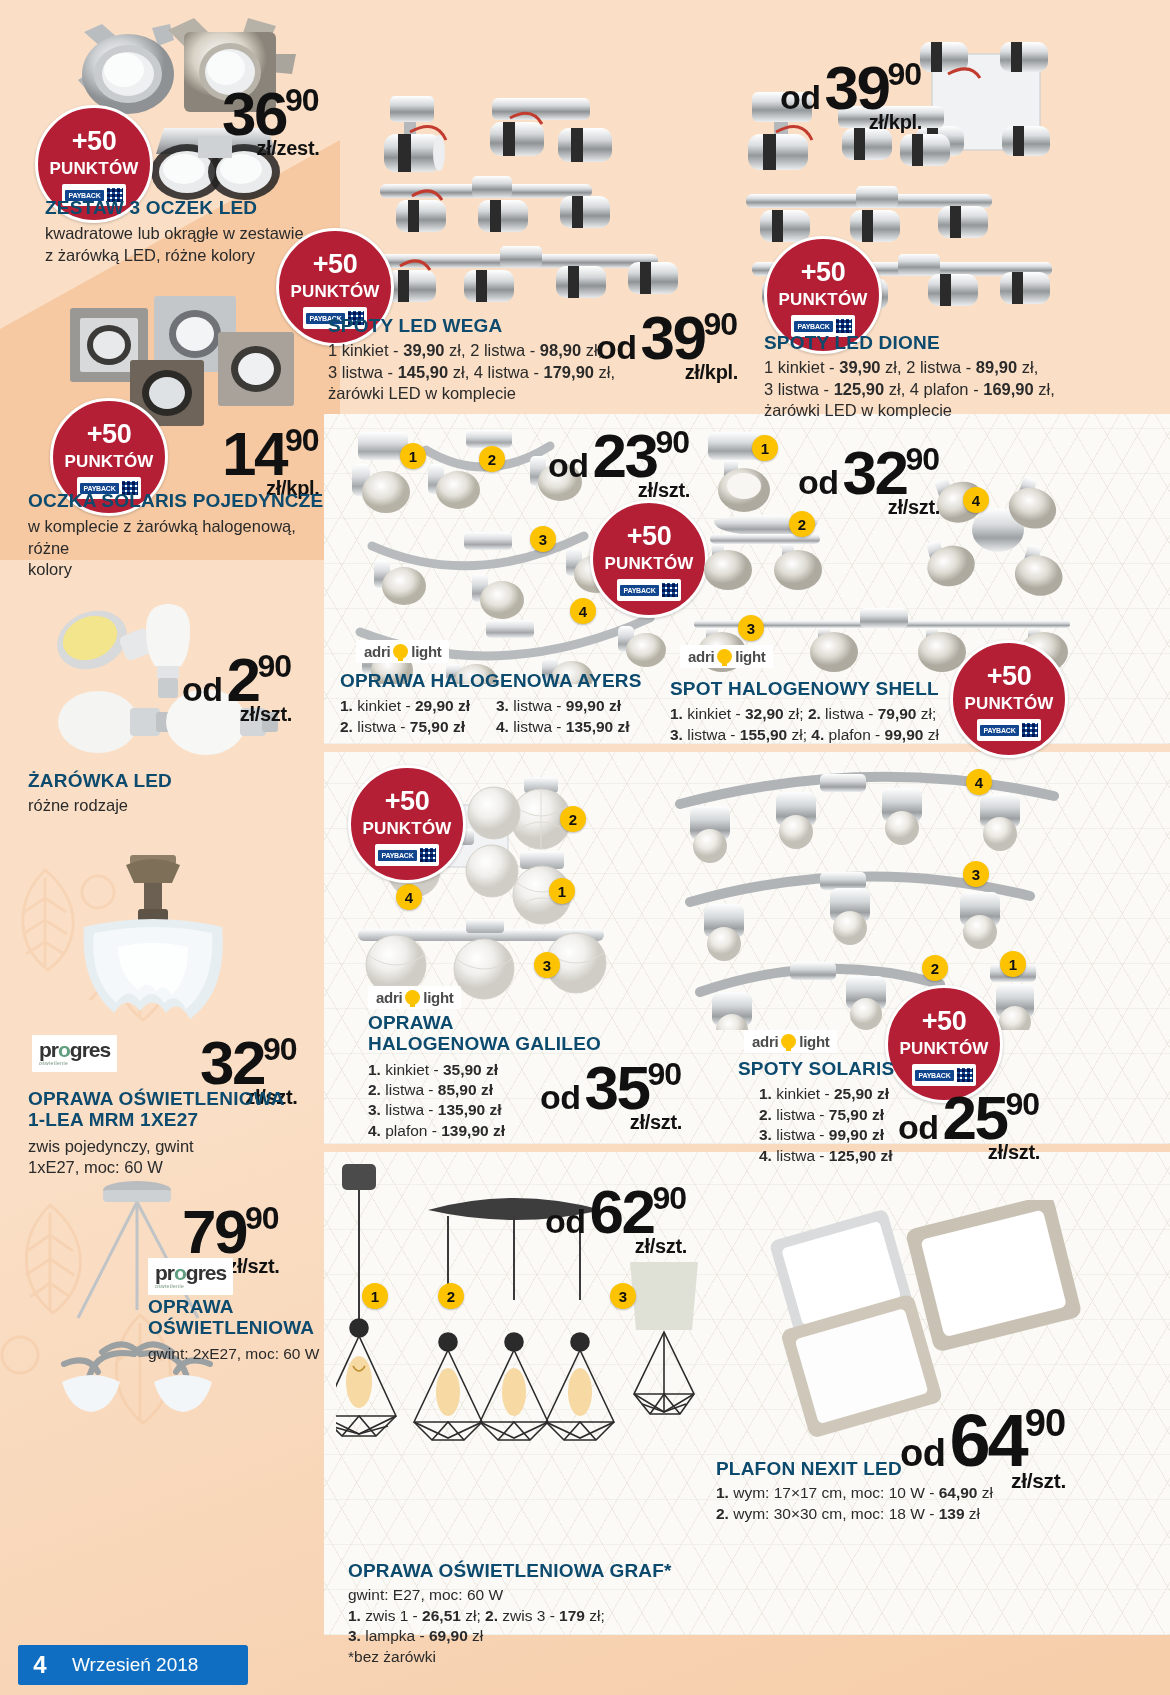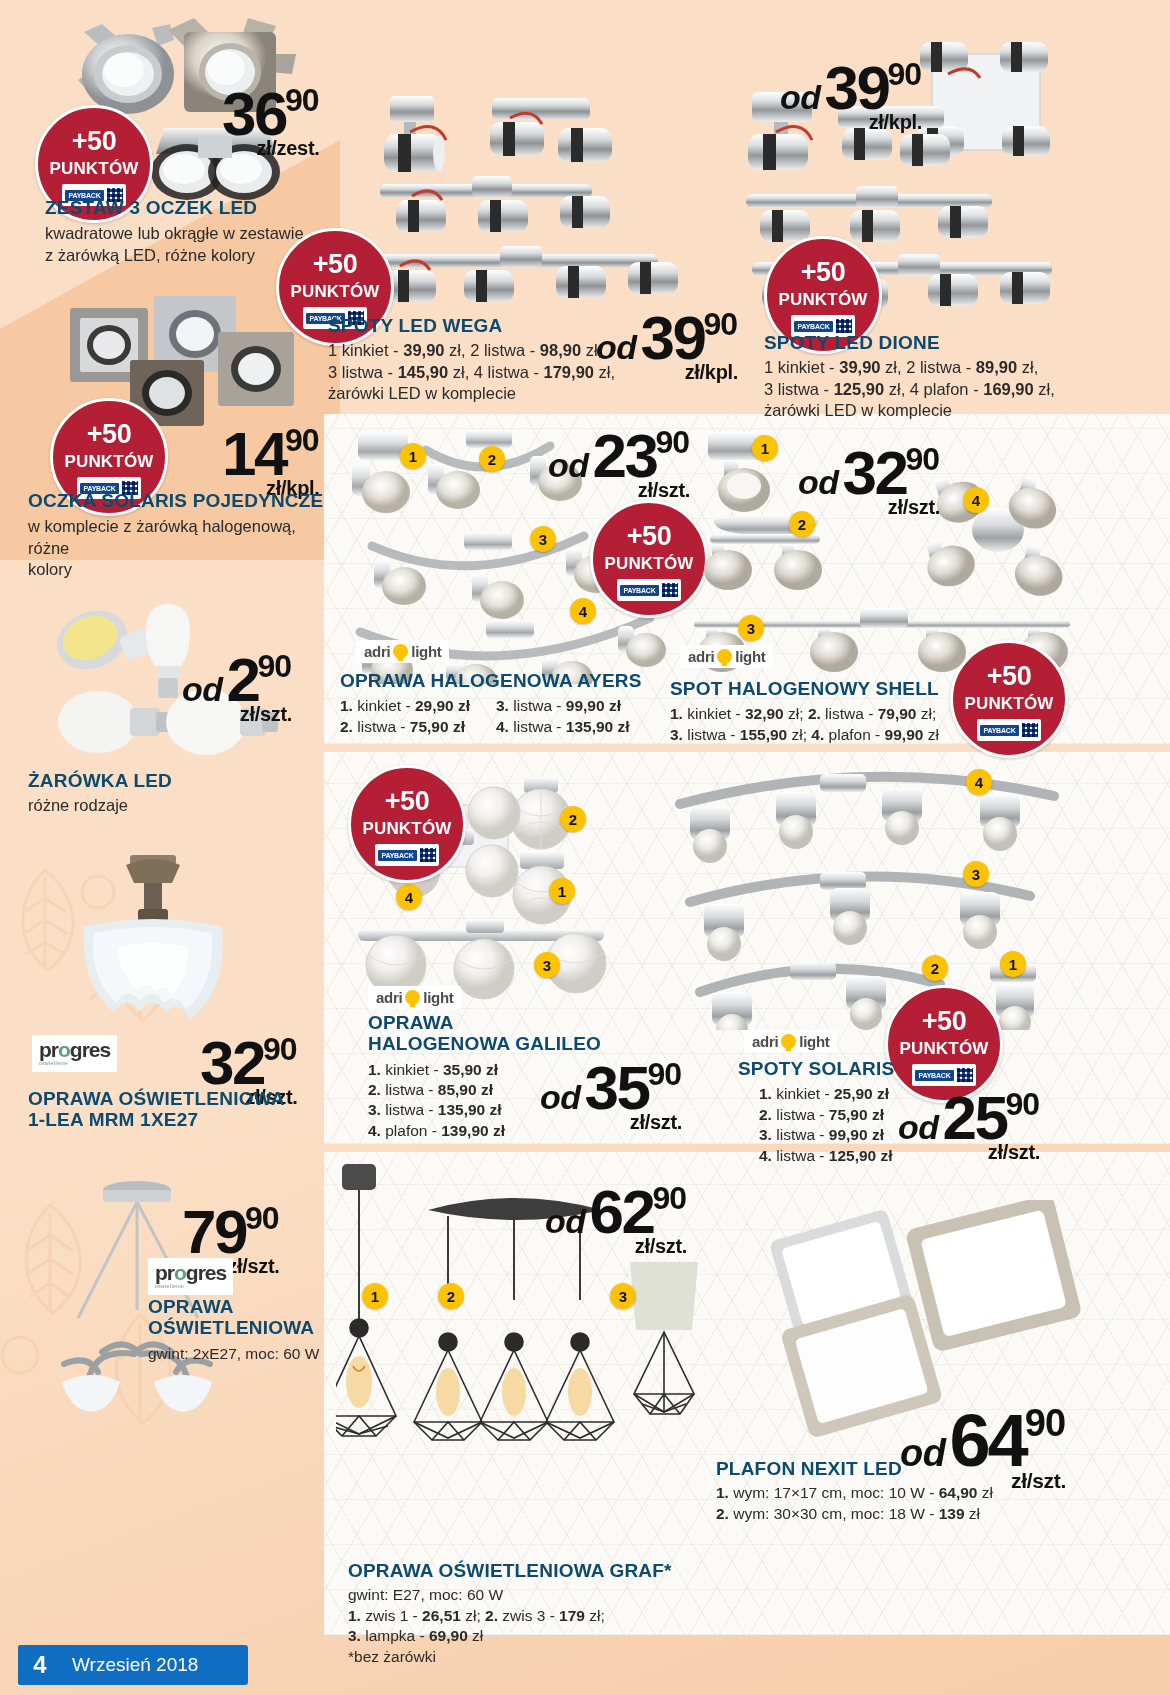--- a/index.html
+++ b/index.html
@@ -42,21 +42,21 @@
   .desc{
     font-size:16.5px;line-height:1.30;color:#2a2a2a;
   }
   .desc b{font-weight:bold;}
   .small{font-size:15.5px;line-height:1.32;color:#2a2a2a;}
 
   
   .price{position:absolute;color:#111;white-space:nowrap;}
   .price .od{
     font-size:34px;font-weight:bold;letter-spacing:-.5px;
-    display:inline-block;vertical-align:baseline;margin-right:4px;font-style:italic;
+    display:inline-block;vertical-align:baseline;margin-right:4px;
   }
   .price .big{
     font-size:62px;font-weight:bold;letter-spacing:-2.5px;
     display:inline-block;vertical-align:baseline;
   }
   .price .sup{
     font-size:32px;font-weight:bold;letter-spacing:-1px;
     display:inline-block;vertical-align:baseline;
     position:relative;top:-24px;left:-1px;
   }
@@ -378,20 +378,24 @@
     <div class="price" style="left:200px;top:1027px;">
       <span class="big">32</span><span class="sup">90</span>
       <span class="unit">zł/szt.</span>
     </div>
 
     <div style="position:absolute;left:28px;top:1088px;width:300px;">
       <div class="ttl">
         <div>OPRAWA OŚWIETLENIOWA</div>
         <div>1-LEA MRM 1XE27</div>
       </div>
+      <div class="desc" style="margin-top:5px;">
+        <div>zwis pojedynczy, gwint</div>
+        <div>1xE27, moc: 60 W</div>
+      </div>
     </div>
   </div>
 
   <div>
     <div class="img" style="left:42px;top:1168px;width:190px;height:250px;">
       <svg width="190" height="250" viewBox="0 0 190 250">
         <ellipse cx="95" cy="22" rx="34" ry="9" fill="#b9bdc0"></ellipse>
         <rect x="61" y="22" width="68" height="12" rx="4" fill="#cdd1d3"></rect>
         <path d="M95 34 L36 150" stroke="#c0c4c7" stroke-width="3" fill="none"></path>
         <path d="M95 34 L95 142" stroke="#c0c4c7" stroke-width="3" fill="none"></path>

